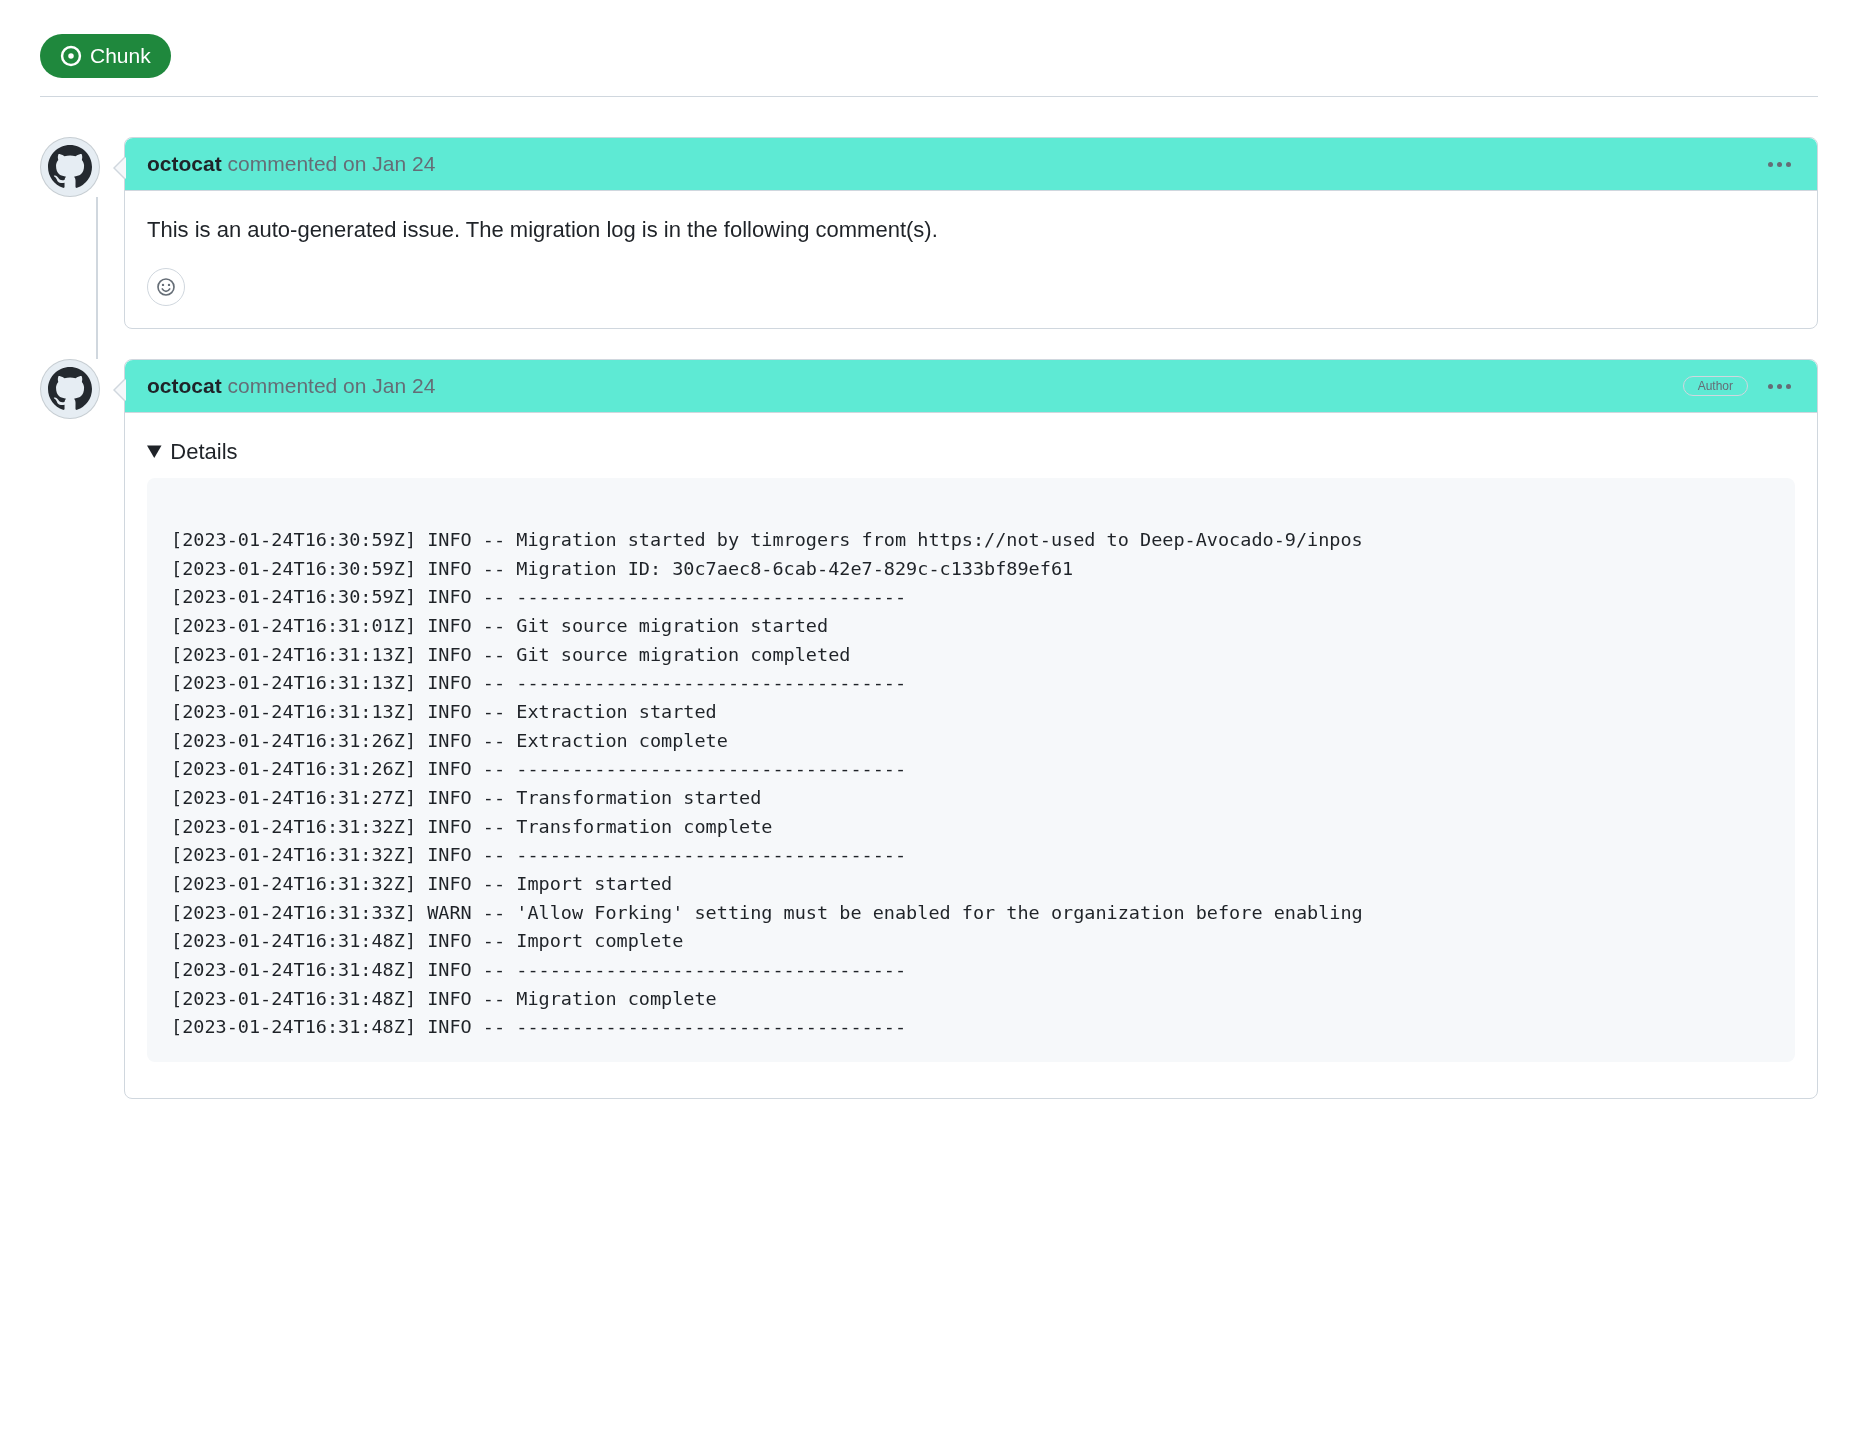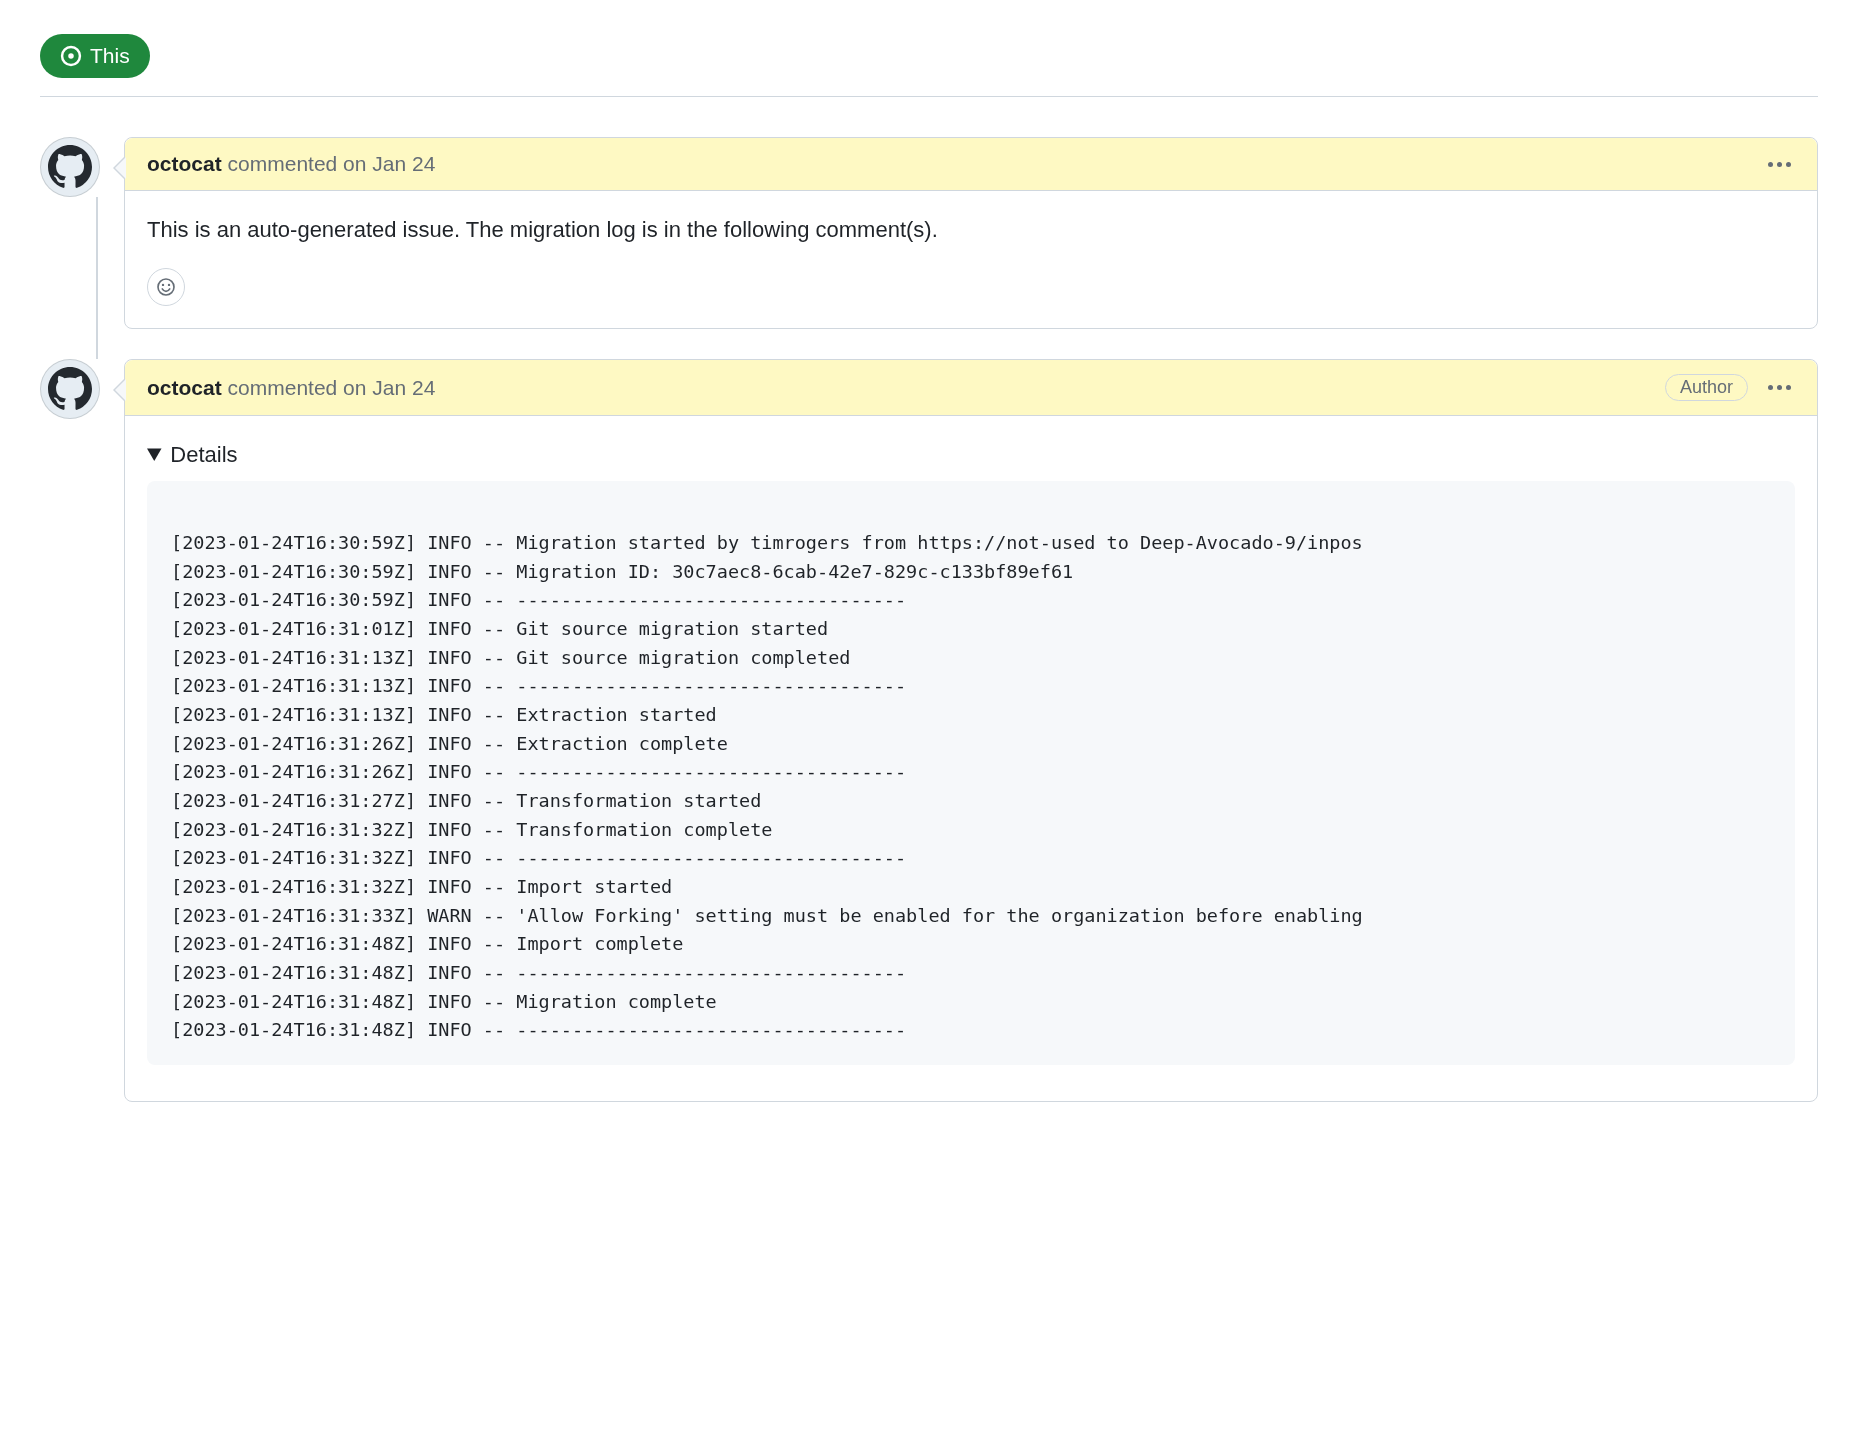--- a/index.html
+++ b/index.html
@@ -99,38 +99,38 @@
       position: absolute;
       top: 19px;
       left: -10px;
       width: 0;
       height: 0;
       border-top: 11px solid transparent;
       border-bottom: 11px solid transparent;
       border-right: 11px solid #f6f8fa;
     }
     .comment-header {
-      background: #fef9c3;
+      background: #5eead4;
       border-bottom: 1px solid #d0d7de;
       border-top-left-radius: 8px;
       border-top-right-radius: 8px;
       padding: 14px 22px;
       display: flex;
       align-items: center;
       justify-content: space-between;
       font-size: 21px;
       color: #656d76;
     }
     .comment-header .author-name { color: #1f2328; font-weight: 600; }
     .header-right { display: flex; align-items: center; gap: 16px; }
     .author-label {
       border: 1px solid #d0d7de;
       border-radius: 999px;
       padding: 2px 14px;
-      font-size: 18px;
+      font-size: 12px;
       color: #656d76;
     }
     .kebab { display: flex; gap: 4px; cursor: pointer; padding: 4px; }
     .kebab span { width: 5px; height: 5px; background: #656d76; border-radius: 50%; display: block; }
     .comment-body { padding: 22px; font-size: 22px; line-height: 1.5; }
     .reaction-btn {
       margin: 0 0 22px 22px;
       width: 38px;
       height: 38px;
       border: 1px solid #d0d7de;
@@ -174,21 +174,21 @@
 </head>
 <body>
 
 <div class="issue-title-wrap">
   <div class="meta-row">
     <span class="state-badge">
       <svg width="22" height="22" viewBox="0 0 16 16" fill="none">
         <circle cx="8" cy="8" r="6.5" stroke="#ffffff" stroke-width="1.8"></circle>
         <circle cx="8" cy="8" r="2" fill="#ffffff"></circle>
       </svg>
-      <span>This</span>
+      <span>Chunk</span>
     </span>
   </div>
 </div>
 
 <div class="timeline">
 
   <div class="timeline-item">
     <div class="avatar">
       <svg width="44" height="44" viewBox="0 0 16 16" fill="#24292f">
         <path d="M8 0C3.58 0 0 3.58 0 8c0 3.54 2.29 6.53 5.47 7.59.4.07.55-.17.55-.38 0-.19-.01-.82-.01-1.49-2.01.37-2.53-.49-2.69-.94-.09-.23-.48-.94-.82-1.13-.28-.15-.68-.52-.01-.53.63-.01 1.08.58 1.23.82.72 1.21 1.87.87 2.33.66.07-.52.28-.87.51-1.07-1.78-.2-3.64-.89-3.64-3.95 0-.87.31-1.59.82-2.15-.08-.2-.36-1.02.08-2.12 0 0 .67-.21 2.2.82.64-.18 1.32-.27 2-.27.68 0 1.36.09 2 .27 1.53-1.04 2.2-.82 2.2-.82.44 1.1.16 1.92.08 2.12.51.56.82 1.27.82 2.15 0 3.07-1.87 3.75-3.65 3.95.29.25.54.73.54 1.48 0 1.07-.01 1.93-.01 2.2 0 .21.15.46.55.38A8.013 8.013 0 0016 8c0-4.42-3.58-8-8-8z"></path>

